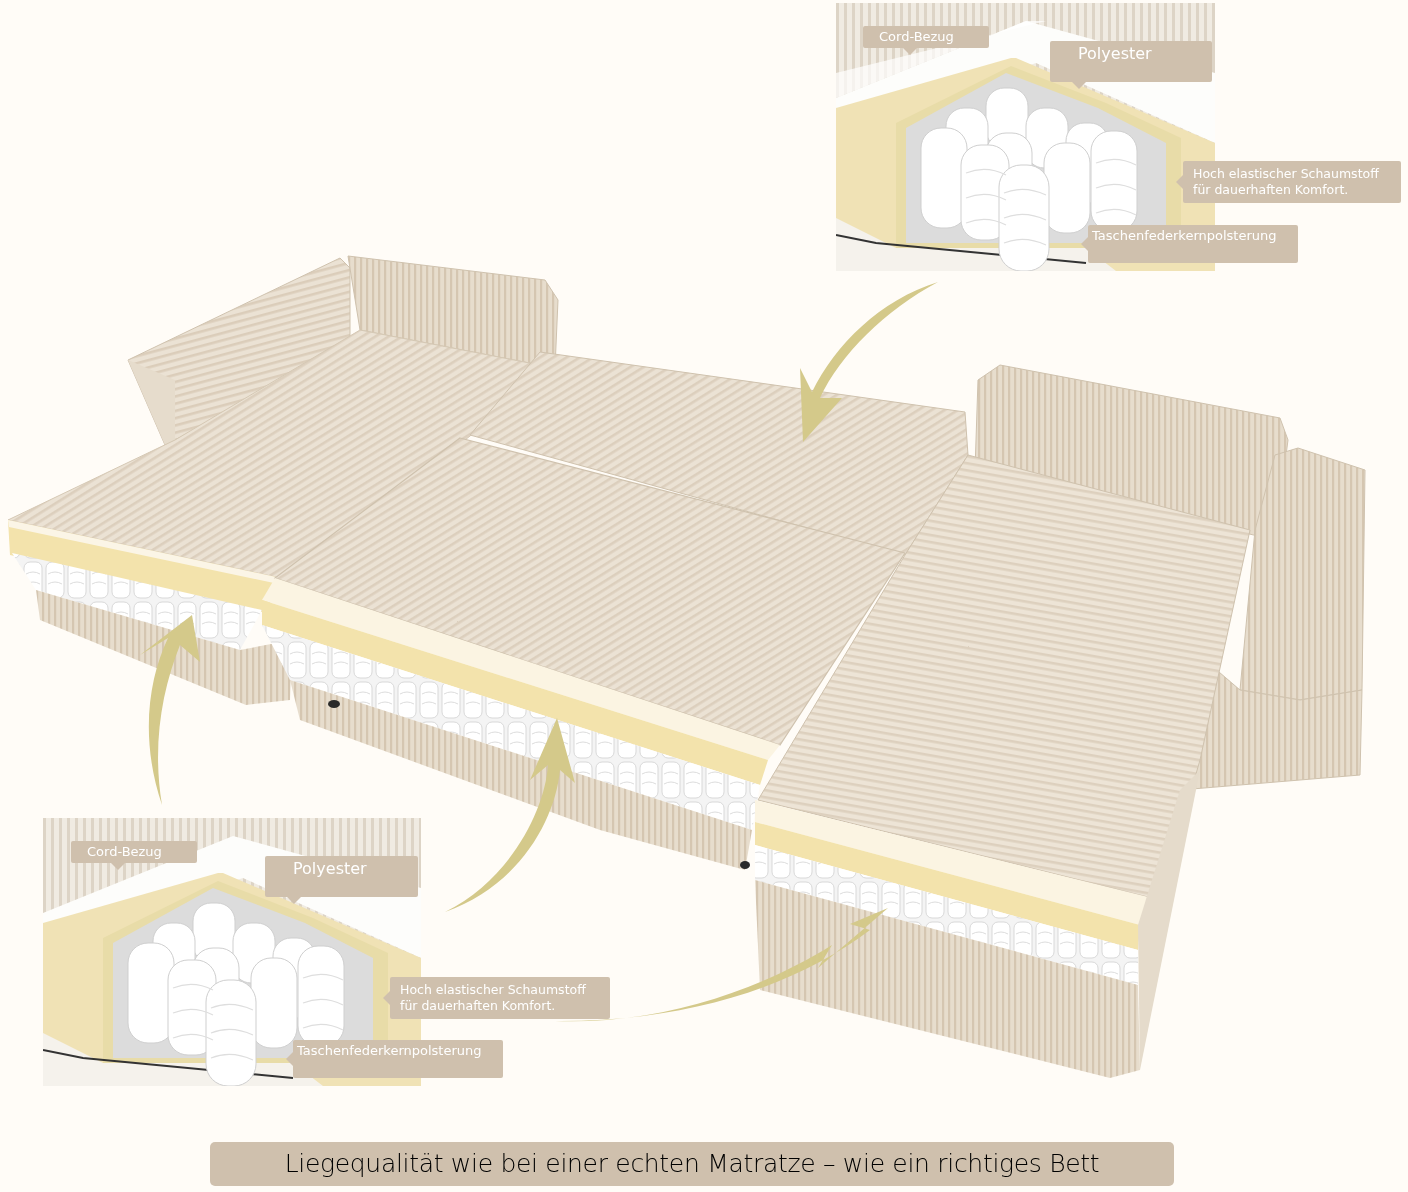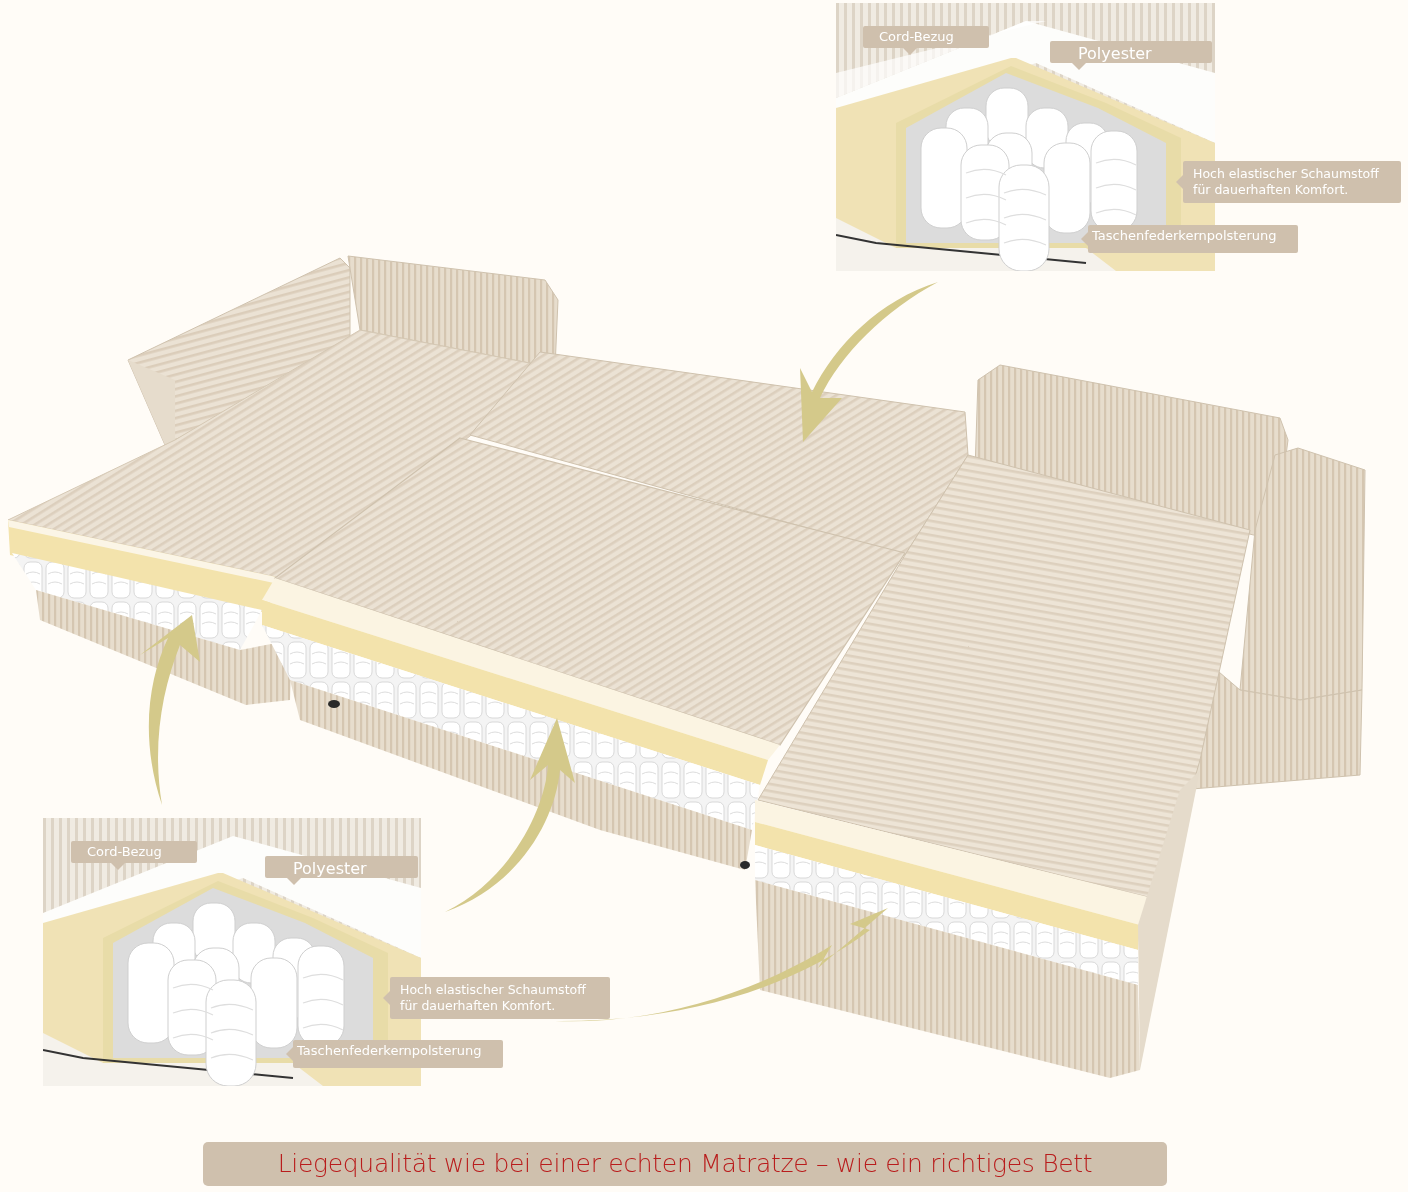--- a/index.html
+++ b/index.html
@@ -28,28 +28,28 @@
     border-left:7px solid transparent; border-right:7px solid transparent;
     border-top:7px solid #cfc0ad;
   }
   .tag.ptr-left::before {
     content:""; position:absolute; left:-7px; top:50%; transform:translateY(-50%);
     border-top:7px solid transparent; border-bottom:7px solid transparent;
     border-right:7px solid #cfc0ad;
   }
   .tag-cord { font-size:13px; padding:2px 0 2px 16px; height:22px; line-height:18px; }
   .tag-cord.ptr-down::after { left:40px; }
-  .tag-poly { font-size:16px; padding:2px 8px 2px 28px; height:22px; line-height:22px; }
+  .tag-poly { font-size:16px; padding:2px 8px 2px 28px; height:41px; line-height:22px; }
   .tag-poly.ptr-down::after { left:22px; }
   .tag-foam { font-size:12.5px; padding:5px 10px 5px 10px; line-height:16px;margin-top:17px; }
-  .tag-pocket { font-size:13px; padding:2px 4px; height:28px; line-height:18px; }
+  .tag-pocket { font-size:13px; padding:2px 4px; height:38px; line-height:18px; }
   .caption {
-    position:absolute; left:203px; top:1142px; width:964px; height:44px;
+    position:absolute; left:210px; top:1142px; width:964px; height:44px;
     background:#cfc0ad; border-radius:5px;
-    color:#b91c1c; font-family:"DejaVu Sans", sans-serif; font-weight:200;
+    color:#000000; font-family:"DejaVu Sans", sans-serif; font-weight:200;
     font-size:25px; line-height:44px; text-align:center; letter-spacing:-0.3px;
   }
 </style>
 </head>
 <body>
 
 <svg class="layer" viewBox="0 0 1408 1192" width="1408" height="1192">
   <defs>
     <pattern id="cordA" patternUnits="userSpaceOnUse" width="7" height="7" patternTransform="rotate(58)">
       <rect width="7" height="7" fill="#ebe2d4"></rect>

